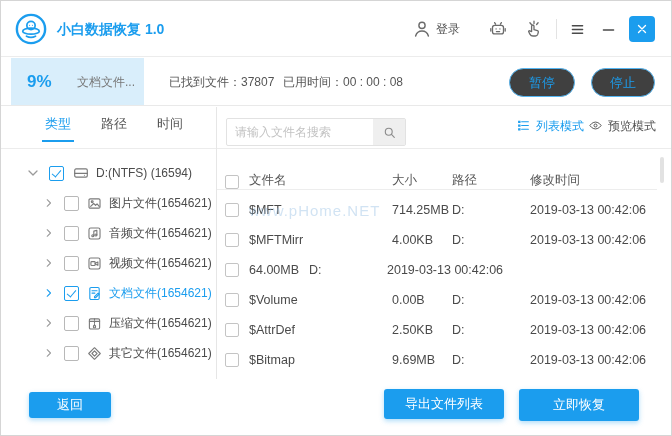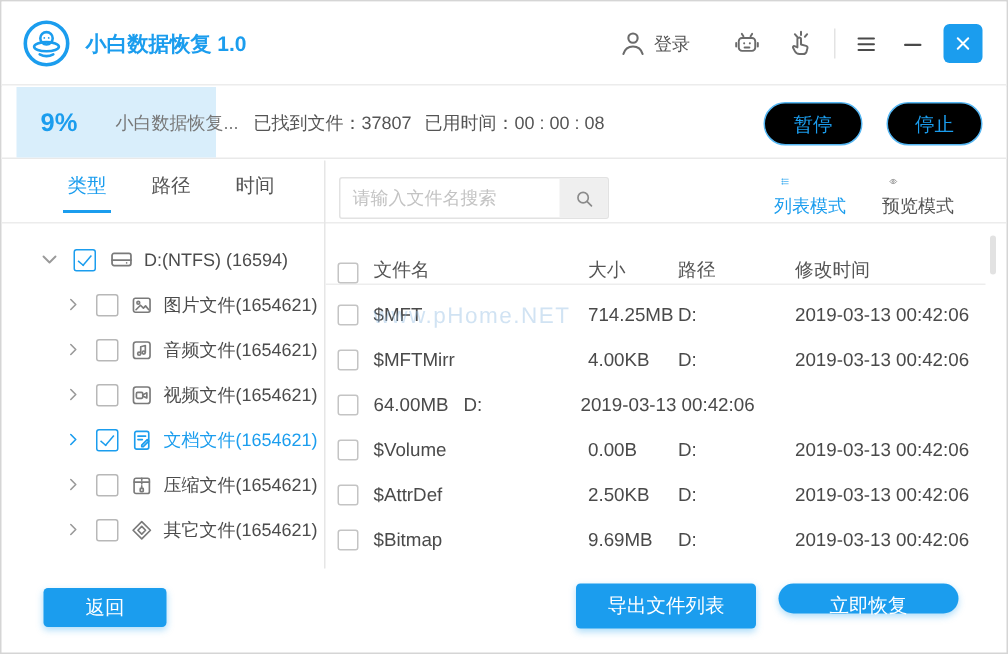--- a/index.html
+++ b/index.html
@@ -21,21 +21,21 @@
   .closebtn { width:26px; height:26px; background:var(--accent); border-radius:4px; display:flex; align-items:center; justify-content:center; margin-left:12px; cursor:pointer; }
   .closebtn svg { width:14px; height:14px; }
 
   
   .progress { position:absolute; left:0; top:57px; width:100%; height:48px; background:#fff; border-bottom:1px solid #e9e9e9; }
   .pfill { position:absolute; left:10px; top:0; width:133px; height:100%; background:var(--fill); }
   .ppercent { position:absolute; left:26px; top:0; height:48px; line-height:48px; font-size:17px; font-weight:bold; color:var(--accent); }
   .pstatus { position:absolute; left:76px; top:0; height:48px; line-height:48px; font-size:12px; color:#777; }
   .pstat { position:absolute; top:0; height:48px; line-height:48px; font-size:12px; color:#555; }
   .pfound { left:168px; } .pelapsed { left:282px; }
-  .pillbtn { position:absolute; top:10px; height:29px; background:#000000; border:1px solid #55b6f2; border-radius:15px; color:var(--accent); font-size:13px; text-align:center; line-height:27px; cursor:pointer; }
+  .pillbtn { position:absolute; top:10px; height:29px; background:#404040; border:1px solid #55b6f2; border-radius:15px; color:var(--accent); font-size:13px; text-align:center; line-height:27px; cursor:pointer; }
   .btn-pause { left:508px; width:66px; } .btn-stop { left:590px; width:64px; }
 
   
   .hline-top { position:absolute; left:0; top:147px; width:100%; height:1px; background:#ececec; }
   .vline-side { position:absolute; left:215px; top:106px; width:1px; height:272px; background:#e6e6e6; }
 
   
   .tabs { position:absolute; left:0; top:106px; width:215px; height:36px; display:flex; padding-left:28px; gap:30px; }
   .tab { position:relative; height:36px; line-height:34px; font-size:13px; color:#555; cursor:pointer; }
   .tab.active { color:var(--accent);margin-left:16px; }
@@ -62,42 +62,42 @@
 
   .solidbtn { position:absolute; background:var(--accent); color:#fff; border:none; border-radius:3px; text-align:center; cursor:pointer; box-shadow:0 2px 5px rgba(27,157,238,.35); }
   .btn-back { left:28px; top:391px; width:82px; height:26px; font-size:13px; line-height:26px; }
 
   
   .searchbox { position:absolute; left:225px; top:117px; width:180px; height:28px; border:1px solid #e2e2e2; border-radius:2px; display:flex; background:#fff; }
   .searchbox input { flex:1; border:none; outline:none; font-size:12px; padding:0 8px; color:#444; background:transparent; min-width:0; }
   .searchbox input::placeholder { color:#c3c3c3; }
   .searchicon-area { width:32px; background:#efefef; display:flex; align-items:center; justify-content:center; color:#8b8b8b; cursor:pointer; }
   .searchicon-area svg { width:15px; height:15px; }
-  .mode { position:absolute; top:117px; height:28px; display:flex; gap:5px; font-size:12px; cursor:pointer;flex-direction:column; }
+  .mode { position:absolute; top:117px; height:28px; display:flex; gap:5px; font-size:12px; cursor:pointer; }
   .mode svg { width:15px; height:15px; }
   .mode-list { left:515px; color:var(--accent); }
   .mode-preview { left:587px; color:#555; }
 
   
   .thead { position:absolute; left:216px; top:149px; width:440px; height:40px; display:flex; align-items:flex-end; border-bottom:1px solid #ededed; font-size:12.5px; color:#555; }
   .trows { position:absolute; left:216px; top:190px; width:440px; }
   .trow { height:30px; display:flex; align-items:center; font-size:12.5px; color:#4a4a4a; cursor:default; }
   .trow:first-child { margin-top:4px; }
   .col-cb { margin-left:8px; margin-right:10px; }
   .thead .cb, .trow .cb { border-color:#c4c4c4; width:14px; height:14px; }
   .col-name { width:143px; }
   .col-size { width:60px; }
   .col-path { width:78px; }
   .col-time { flex:1; }
   .watermark { position:absolute; left:248px; top:201px; font-size:15px; color:rgba(140,185,225,.40); letter-spacing:1px; pointer-events:none; }
   .scrollthumb { position:absolute; left:659px; top:156px; width:4px; height:26px; background:#e2e2e2; border-radius:2px; cursor:pointer; }
 
   
   .btn-export { left:383px; top:388px; width:120px; height:30px; font-size:13px; line-height:30px; }
-  .btn-recover { left:518px; top:388px; width:120px; height:20px; font-size:13px; line-height:30px;border-radius:14px; }
+  .btn-recover { left:518px; top:388px; width:120px; height:32px; font-size:13px; line-height:30px; }
 </style>
 </head>
 <body>
 
 <div class="win">
 
   <div class="titlebar">
     <span class="logo">
       <svg viewBox="0 0 24 24" fill="none" stroke="currentColor" stroke-width="1.3" stroke-linecap="round">
         <circle cx="12" cy="12" r="10.6" stroke-width="1.8"></circle>
@@ -148,21 +148,21 @@
         <svg viewBox="0 0 20 20" fill="none" stroke="#ffffff" stroke-width="1.9" stroke-linecap="round">
           <path d="M5 5l10 10M15 5L5 15"></path>
         </svg>
       </span>
     </div>
   </div>
 
   <div class="progress">
     <div class="pfill"></div>
     <span class="ppercent">9%</span>
-    <span class="pstatus">小白数据恢复...</span>
+    <span class="pstatus">文档文件...</span>
     <span class="pstat pfound"><span>已找到文件：</span><span>37807</span></span>
     <span class="pstat pelapsed"><span>已用时间：</span><span>00 : 00 : 08</span></span>
     <button class="pillbtn btn-pause">暂停</button>
     <button class="pillbtn btn-stop">停止</button>
   </div>
 
   <div class="hline-top"></div>
   <div class="vline-side"></div>
 
   <div class="tabs">

